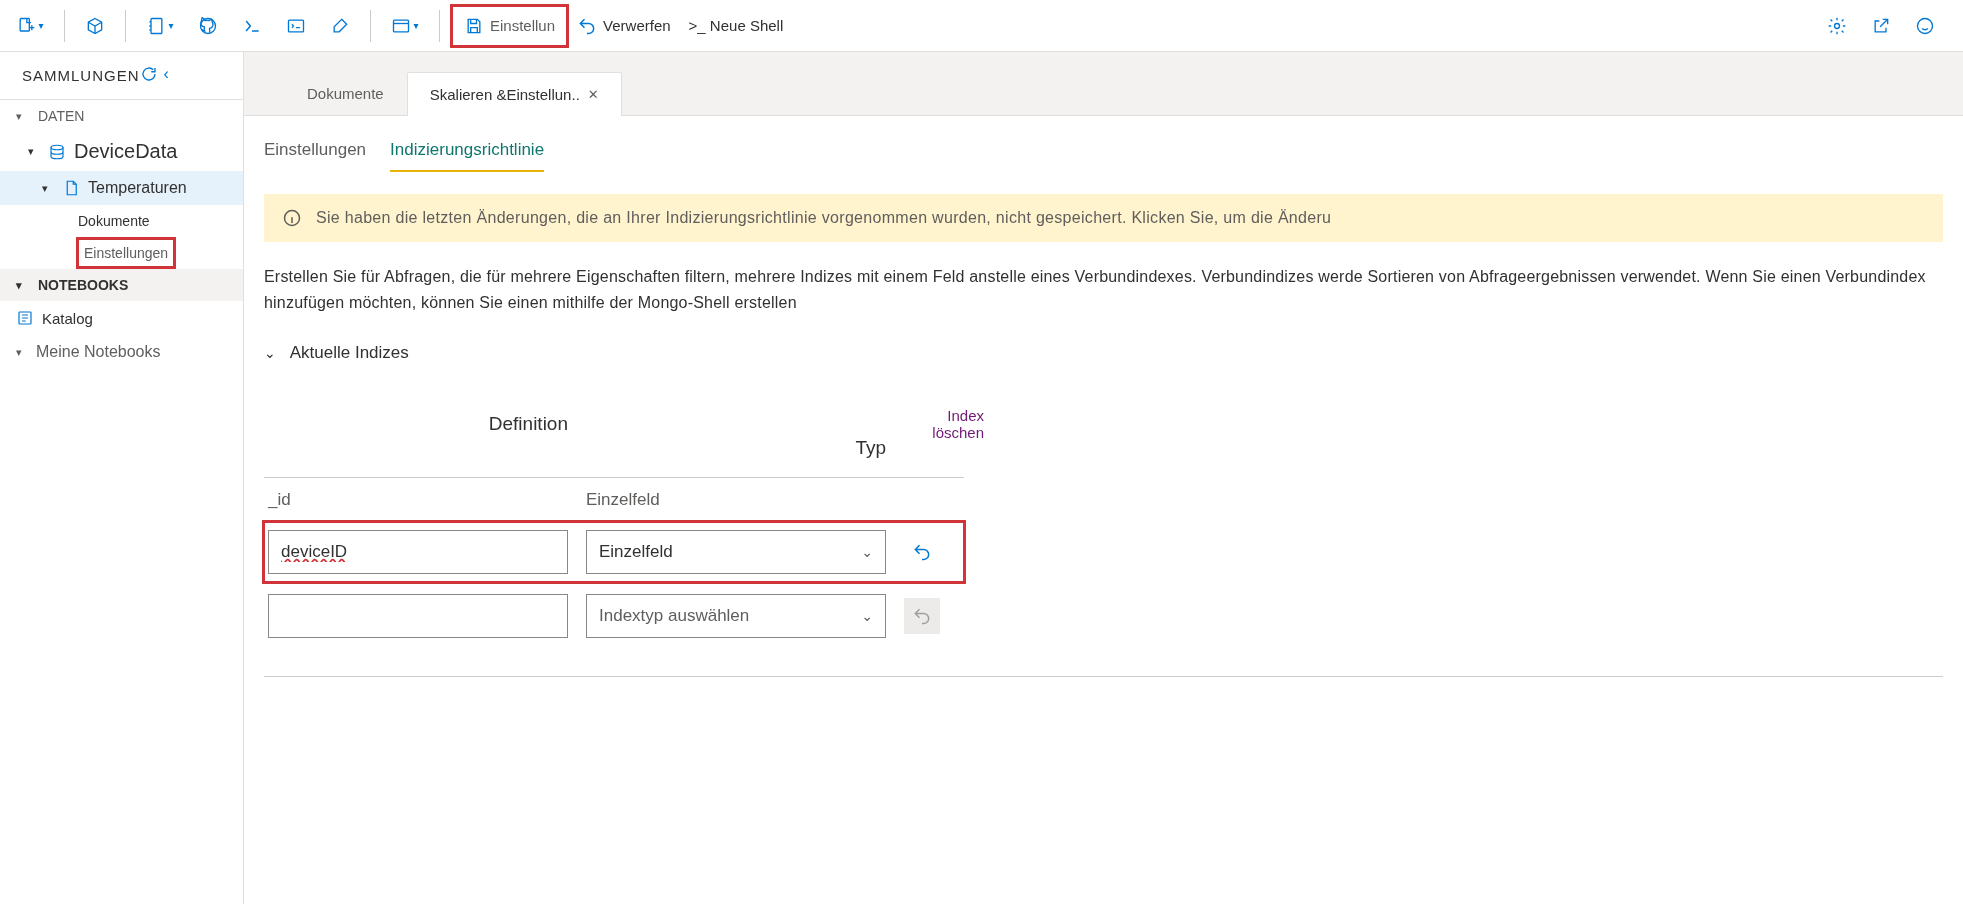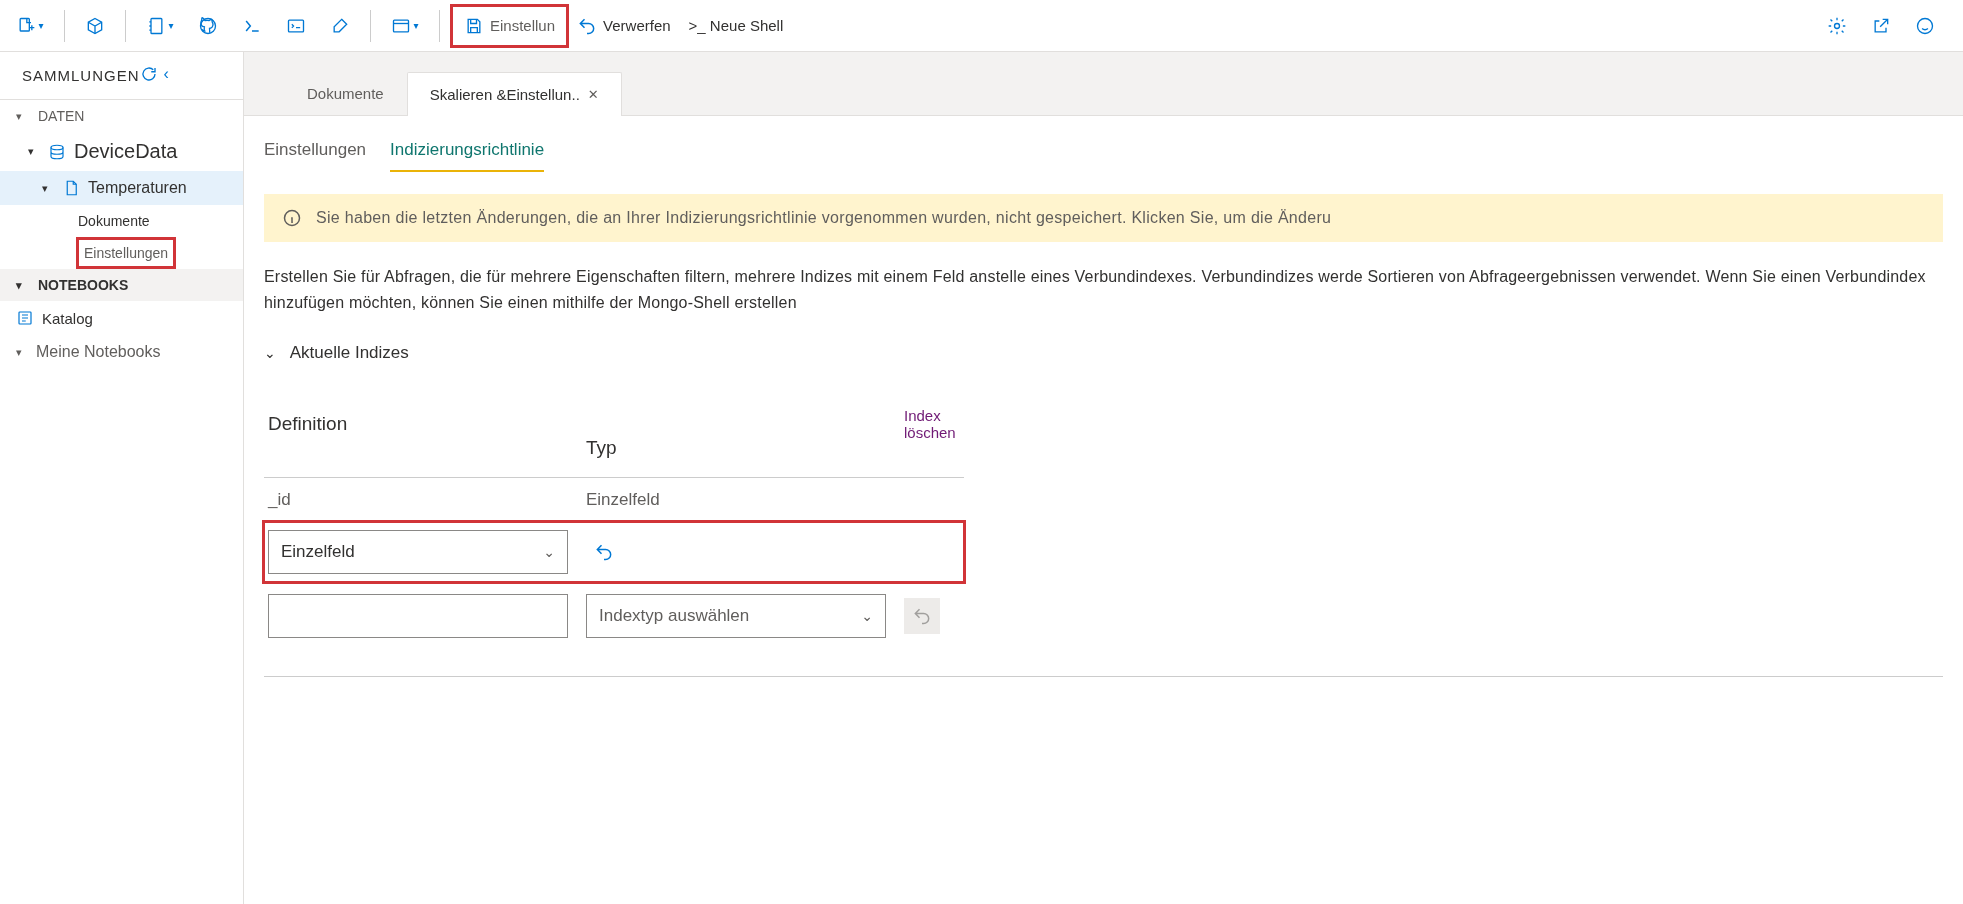--- a/index.html
+++ b/index.html
@@ -115,20 +115,21 @@
     .idx-table { width: 700px; }
     .idx-head, .idx-row {
       display:grid;
       grid-template-columns: 300px 300px 80px;
       gap: 18px;
       align-items:center;
     }
     .idx-head {
       font-size:18px; color:#323130; border-bottom:1px solid #cccccc;
       padding: 8px 4px 18px 4px;
+      text-align: right;
     }
     .idx-head :nth-child(1), .idx-head :nth-child(2){ font-weight:400; }
     .idx-head :nth-child(3){ font-size:15px; color:#701a75; }
     .idx-row { padding: 12px 4px; font-size:17px; color:#605e5c; }
 
     .txt-input {
       height:44px; border:1px solid #8a8886; padding:0 12px; font-size:17px;
       width:100%; background:#fff; color:#323130;
     }
     .select-box {
@@ -361,20 +362,21 @@
           <span>Index löschen</span>
         </div>
 
         <div class="idx-row">
           <span>_id</span>
           <span>Einzelfeld</span>
           <span></span>
         </div>
 
         <div class="idx-row row-highlight">
+          <input class="txt-input" value="deviceID" style="text-decoration: underline wavy rgb(209, 52, 56);">
           <div class="select-box">
             <span style="color:#323130;">Einzelfeld</span>
             <span class="sel-chev">⌄</span>
           </div>
           <span class="undo-btn">
             <svg viewBox="0 0 24 24" fill="none" stroke="currentColor" stroke-width="1.8">
                 <path d="M9 14l-5-5 5-5M4 9h10a6 6 0 0 1 0 12h-2"></path>
               </svg>
           </span>
         </div>

